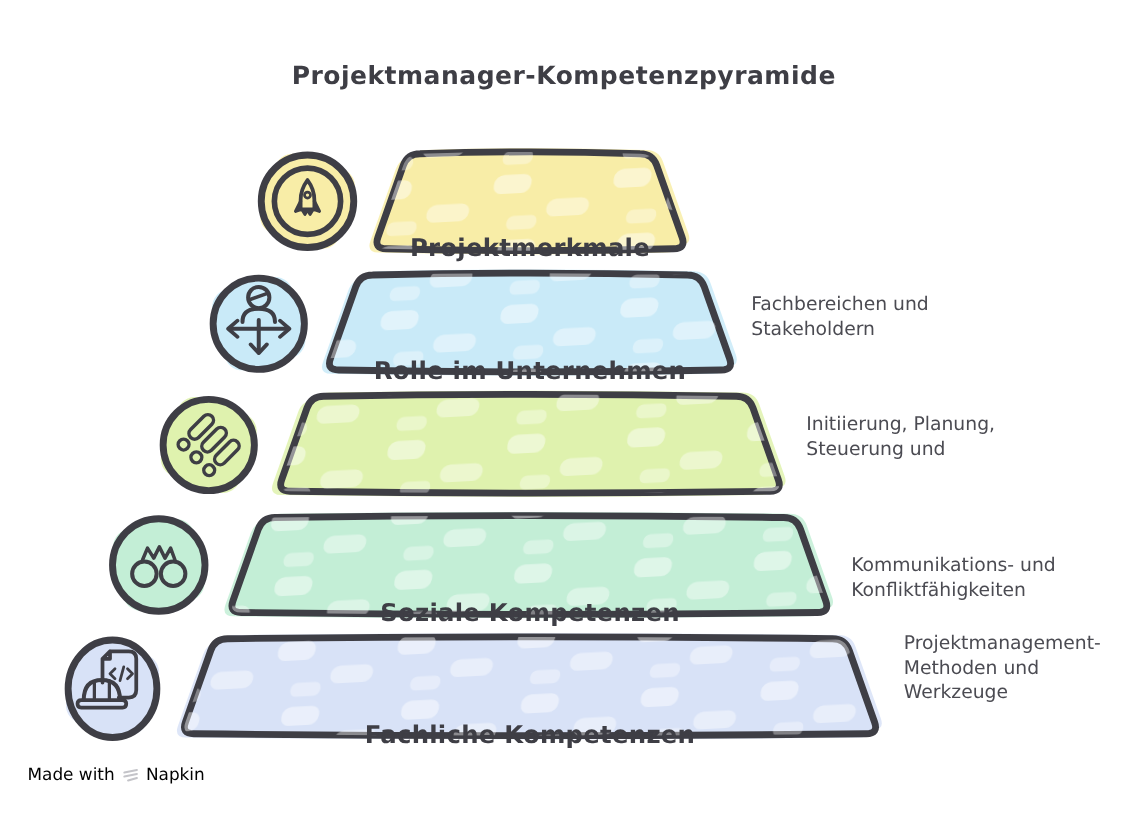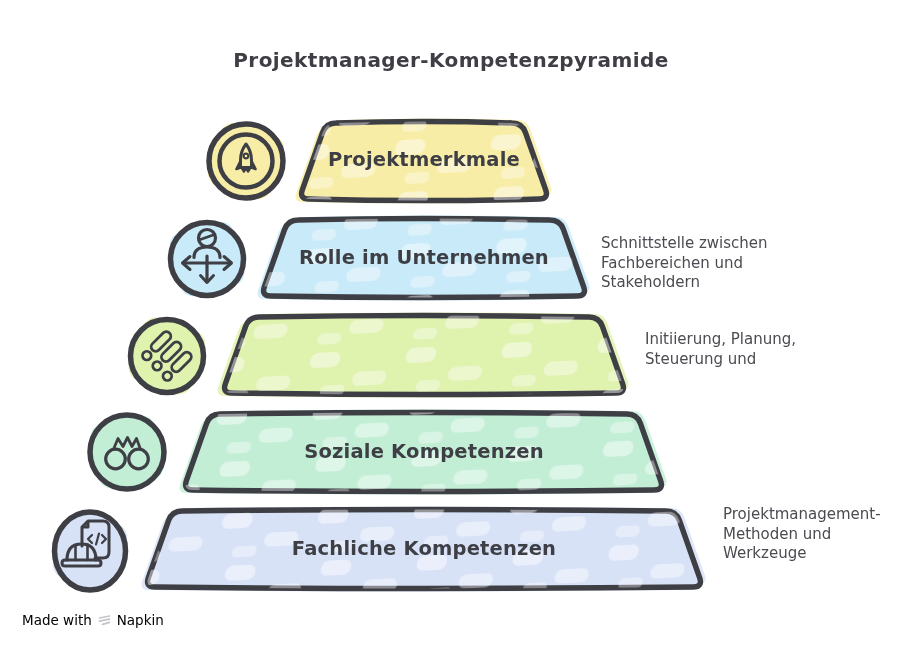--- a/index.html
+++ b/index.html
@@ -3,21 +3,21 @@
 <meta charset="utf-8">
 <style>
   html,body{margin:0;padding:0;background:#fff;}
   body{width:902px;height:654px;position:relative;overflow:hidden;
        font-family:"DejaVu Sans","Liberation Sans",sans-serif;}
   .stage{position:absolute;inset:0;}
   svg.graphic{position:absolute;left:0;top:0;}
   .page-title{position:absolute;left:0;right:0;top:48px;text-align:center;
     font-size:20px;font-weight:700;letter-spacing:.4px;color:#3E3E45;}
   .band-label{position:absolute;left:174px;width:500px;text-align:center;
-    font-size:19.5px;font-weight:700;color:#3E3E45;letter-spacing:.2px;}
+    font-size:19.5px;font-weight:700;color:#3E3E45;letter-spacing:.2px;margin-top:39px;}
   .desc{position:absolute;font-size:15px;line-height:19.5px;color:#4B4B52;}
   .watermark{position:absolute;left:22px;top:612px;display:flex;align-items:center;
     gap:5px;font-size:13.5px;color:#000000;}
   .shape{stroke:#3E3E45;stroke-width:5.5;stroke-linejoin:round;}
   .glyph{stroke:#3E3E45;fill:none;stroke-linecap:round;stroke-linejoin:round;}
 </style>
 </head>
 <body>
 
 <div class="stage">
@@ -129,27 +129,30 @@
   </svg>
 
   <div class="page-title">Projektmanager-Kompetenzpyramide</div>
 
   <div class="band-label" style="top:148px">Projektmerkmale</div>
   <div class="band-label" style="top:246px">Rolle im Unternehmen</div>
   <div class="band-label" style="top:440px">Soziale Kompetenzen</div>
   <div class="band-label" style="top:537px">Fachliche Kompetenzen</div>
 
   <div class="desc" style="left:601px;top:234px">
-    <div>Schnittstelle zwischen</div>
     <div>Fachbereichen und</div>
     <div>Stakeholdern</div>
   </div>
   <div class="desc" style="left:645px;top:330px">
     <div>Initiierung, Planung,</div>
     <div>Steuerung und</div>
+  </div>
+  <div class="desc" style="left:681px;top:443px">
+    <div>Kommunikations- und</div>
+    <div>Konfliktfähigkeiten</div>
   </div>
   <div class="desc" style="left:723px;top:505px">
     <div>Projektmanagement-</div>
     <div>Methoden und</div>
     <div>Werkzeuge</div>
   </div>
 
   <div class="watermark">
     <span>Made with</span>
     <svg width="15" height="15" viewBox="0 0 15 15">

